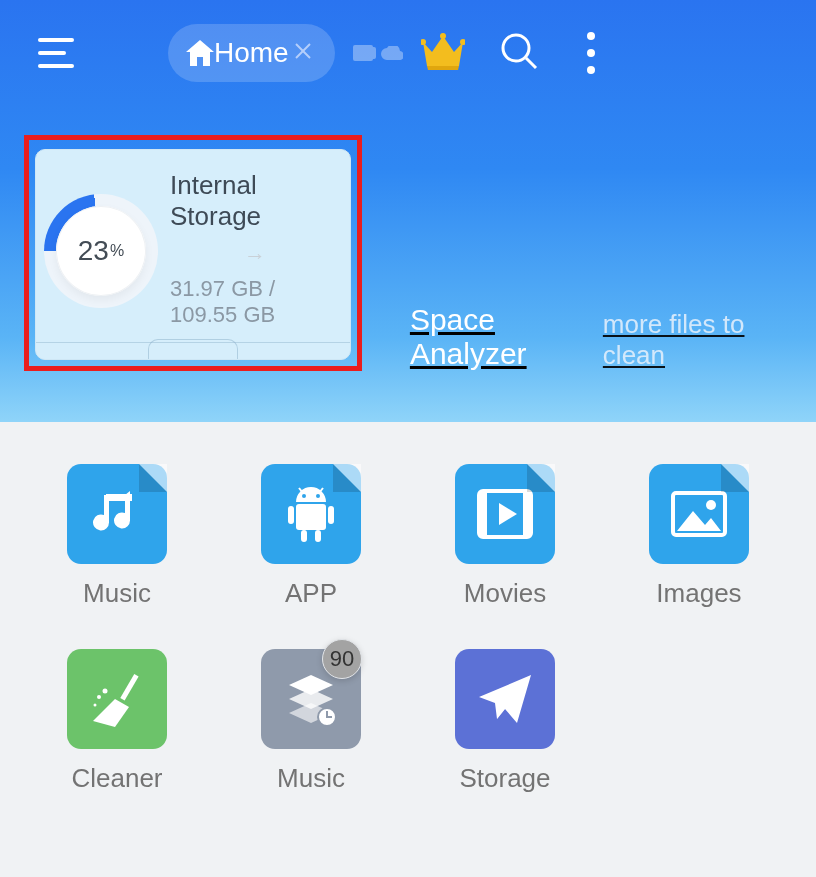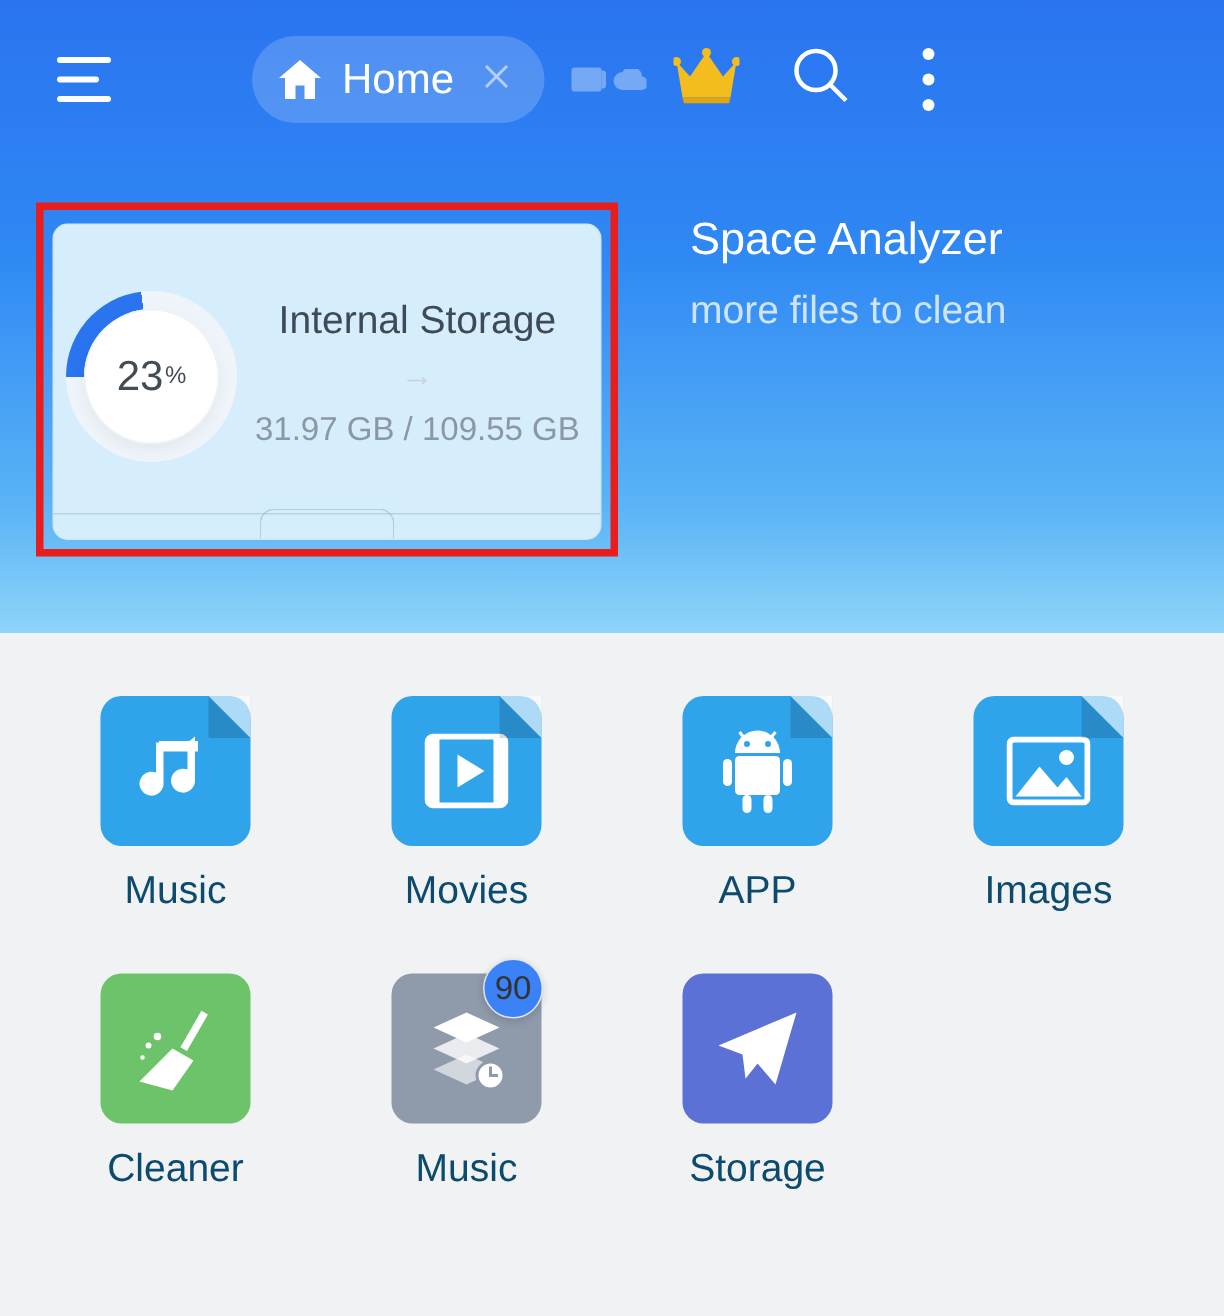--- a/index.html
+++ b/index.html
@@ -38,21 +38,20 @@
   .hamburger span:nth-child(2) { width: 28px; }
   .hamburger span:nth-child(3) { width: 36px; }
   .tab-chip {
     margin-left: 90px;
     height: 58px;
     background: rgba(255,255,255,0.18);
     border-radius: 29px;
     display: flex;
     align-items: center;
     padding: 0 22px 0 18px;
-    gap: 14px;
     cursor: pointer;
   }
   .tab-chip svg { flex-shrink: 0; }
   .tab-label { color: #fff; font-size: 28px; font-weight: 400; }
   .tab-close {
     color: #e8efff; opacity: 0.7;
     font-size: 26px;
     cursor: pointer;
     margin-left: 4px;
   }
@@ -153,24 +152,25 @@
 
   .storage-texts { margin-left: 12px; margin-top:-12px; }
   .storage-title {
     display:flex; align-items:center; gap:8px;
     color: #3e4a56; font-size: 26px; margin-bottom: 10px; flex-direction: column;
   }
   .arrow-right { color:#c9d1d8; font-size: 22px; }
   .storage-sub { color:#8b98a4; font-size: 22px; }
 
   .analyzer-col {
-    display:flex; flex-direction:column;
-    align-items:flex-start;
+    display:flex; flex-direction:row;
+    align-items:flex-end;
     margin-top: 8px;
     gap: 14px;
+    text-decoration: underline;
   }
   .analyzer-title { color:#fff; font-size:30px; font-weight:500;}
   .analyzer-sub { color: #e0eefc; font-size:26px; opacity:0.9;}
   .analyze-btn {
     margin-top: 20px;
     width: 280px; height: 62px;
     border: 2px solid rgba(255,255,255,0.9);
     border-radius: 31px;
     background: transparent;
     color:#fff; font-size: 28px;
@@ -198,28 +198,28 @@
     display:flex; align-items:center; justify-content:center;
   }
   .fold {
     position:absolute; top:0; right:0;
     width:0; height:0;
     border-left: 28px solid rgba(0,0,0,0.15);
     border-top: 28px solid rgba(255,255,255,0.6);
   }
   .tile-label {
     margin-top: 14px;
-    color: #0c4a6e; font-size: 26px;
+    color: #737373; font-size: 26px;
   }
   .badge {
     position:absolute;
     top: -10px; right: 26px;
     min-width: 40px; height: 40px;
     padding: 0 6px;
-    background:#3b82f6;
+    background:#a3a3a3;
     border: 1px solid #e2e5e9;
     border-radius: 20px;
     box-shadow: 0 2px 6px rgba(0,0,0,0.15);
     display:flex; align-items:center; justify-content:center;
     font-size: 22px; color:#333;
   }
 
   .bg-blue { background:#2fa4eb; }
   .bg-green { background:#6cc36a; }
   .bg-grey { background:#8f9aab; }
@@ -314,32 +314,20 @@
   <div class="grid" id="grid">
       <div class="tile">
         <div class="tile-icon bg-blue">
           <svg width="54" height="54" viewBox="0 0 54 54" fill="#fff">
             <path d="M19 8v27a8 8 0 1 1-5-7V8zM40 4v29a8 8 0 1 1-5-7V8z"></path>
             <rect x="16" y="7" width="26" height="7"></rect>
           </svg>
           <div class="fold"></div>
         </div>
         <div class="tile-label">Music</div>
-      </div>
-      <div class="tile">
-        <div class="tile-icon bg-blue">
-          <svg width="56" height="50" viewBox="0 0 56 50" fill="#fff">
-            <rect x="2" y="2" width="52" height="46" rx="4" fill="none" stroke="#fff" stroke-width="4"></rect>
-            <rect x="2" y="2" width="8" height="46"></rect>
-            <rect x="46" y="2" width="8" height="46"></rect>
-            <polygon points="22,14 40,25 22,36"></polygon>
-          </svg>
-          <div class="fold"></div>
-        </div>
-        <div class="tile-label">Movies</div>
       </div>
       <div class="tile">
         <div class="tile-icon bg-blue">
           <svg width="50" height="56" viewBox="0 0 50 56" fill="#fff">
             <rect x="10" y="18" width="30" height="26" rx="3"></rect>
             <path d="M10 16a15 15 0 0 1 30 0z"></path>
             <circle cx="18" cy="10" r="2" fill="#2fa4eb"></circle>
             <circle cx="32" cy="10" r="2" fill="#2fa4eb"></circle>
             <rect x="2" y="20" width="6" height="18" rx="3"></rect>
             <rect x="42" y="20" width="6" height="18" rx="3"></rect>
@@ -347,20 +335,32 @@
             <rect x="29" y="44" width="6" height="12" rx="3"></rect>
             <line x1="13" y1="2" x2="17" y2="7" stroke="#fff" stroke-width="2"></line>
             <line x1="37" y1="2" x2="33" y2="7" stroke="#fff" stroke-width="2"></line>
           </svg>
           <div class="fold"></div>
         </div>
         <div class="tile-label">APP</div>
       </div>
       <div class="tile">
         <div class="tile-icon bg-blue">
+          <svg width="56" height="50" viewBox="0 0 56 50" fill="#fff">
+            <rect x="2" y="2" width="52" height="46" rx="4" fill="none" stroke="#fff" stroke-width="4"></rect>
+            <rect x="2" y="2" width="8" height="46"></rect>
+            <rect x="46" y="2" width="8" height="46"></rect>
+            <polygon points="22,14 40,25 22,36"></polygon>
+          </svg>
+          <div class="fold"></div>
+        </div>
+        <div class="tile-label">Movies</div>
+      </div>
+      <div class="tile">
+        <div class="tile-icon bg-blue">
           <svg width="56" height="46" viewBox="0 0 56 46" fill="#fff">
             <rect x="2" y="2" width="52" height="42" rx="3" fill="none" stroke="#fff" stroke-width="4"></rect>
             <circle cx="40" cy="14" r="5"></circle>
             <path d="M6 40 L22 20 L34 34 L40 27 L50 40 Z"></path>
           </svg>
           <div class="fold"></div>
         </div>
         <div class="tile-label">Images</div>
       </div>
       <div class="tile">

